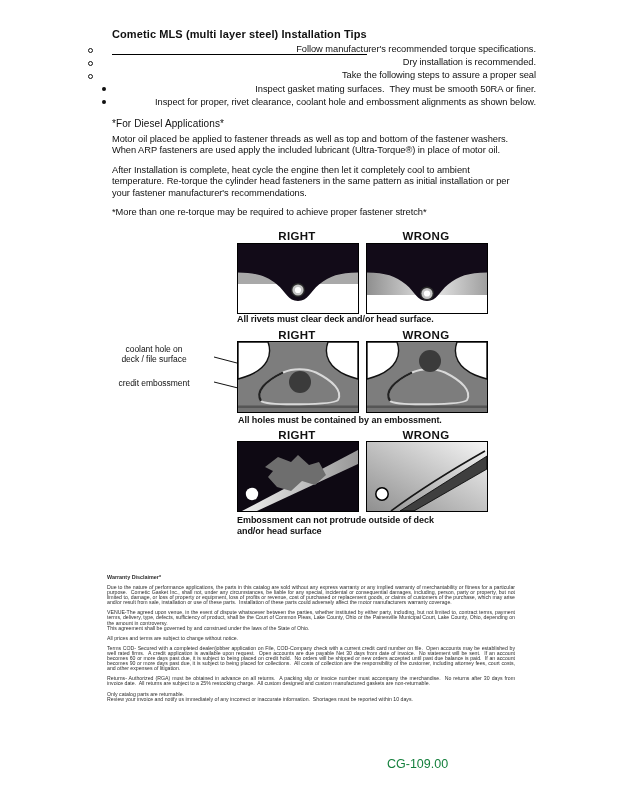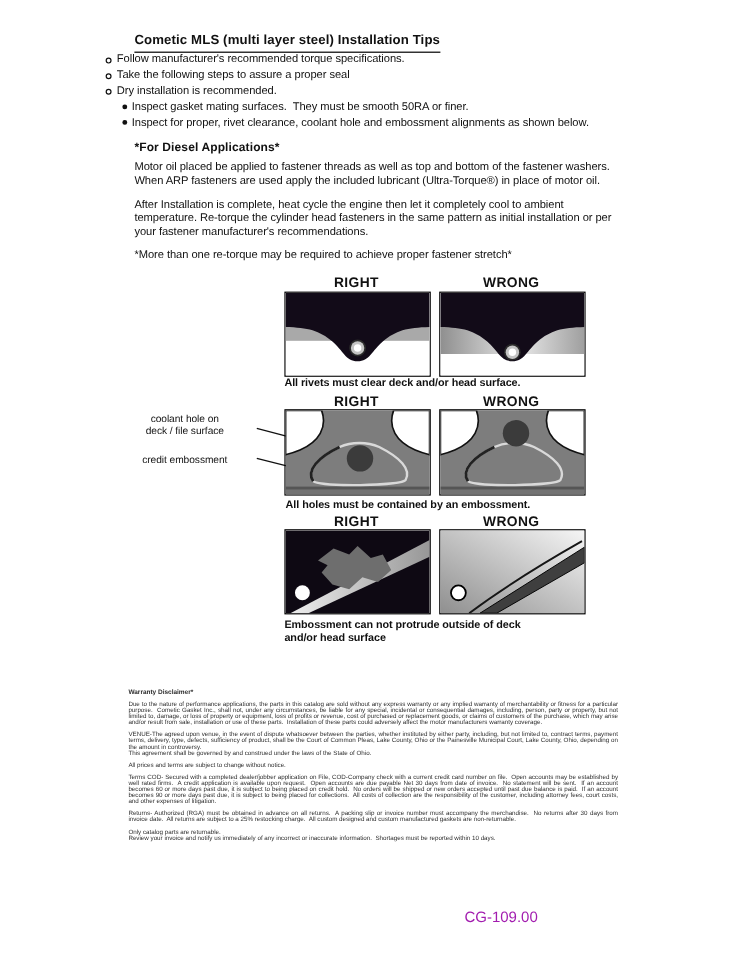--- a/index.html
+++ b/index.html
@@ -1,63 +1,63 @@
 <!DOCTYPE html>
 <html><head>
 <meta charset="utf-8">
 <style>
   html,body{margin:0;padding:0;background:#fff;}
   .page{position:relative;width:618px;height:800px;background:#ffffff;
         font-family:"Liberation Sans",sans-serif;color:#111;overflow:hidden;}
   .abs{position:absolute;}
   .pre{white-space:pre-wrap;}
   .title{font-size:11px;font-weight:bold;letter-spacing:.1px;
-         border-bottom:1.5px solid #000;padding-bottom:3px;display:inline-block;}
+         border-bottom:1.5px solid #000;padding-bottom:14px;display:inline-block;}
   .body-txt{font-size:9.3px;letter-spacing:-0.05px;line-height:11.4px;}
   .bullets{font-size:9.3px;letter-spacing:-0.05px;}
-  .b-row{display:flex;align-items:flex-start;line-height:13.2px;}
+  .b-row{display:flex;align-items:flex-start;line-height:13.2px;justify-content:space-between;}
   .dot{flex:0 0 auto;width:3.4px;height:3.4px;border-radius:50%;margin:4.6px 4px 0 0;}
   .dot.open{border:1px solid #111;background:#fff;}
   .dot.fill{background:#111;width:3.8px;height:3.8px;}
   .subs{margin-left:14px;}
-  .dz-head{font-size:10px;font-weight:bold;letter-spacing:.1px;}
+  .dz-head{font-size:10px;font-weight:normal;letter-spacing:.1px;}
   .dg-label{position:absolute;width:120px;text-align:center;font-size:11.5px;
             font-weight:bold;letter-spacing:.3px;}
   .dg-box{position:absolute;width:120px;border:1.5px solid #000;box-sizing:content-box;
           line-height:0;}
   .dg-box svg{display:block;}
   .caption{position:absolute;font-size:9px;font-weight:bold;letter-spacing:-0.05px;line-height:10.5px;}
   .ann{position:absolute;width:116px;text-align:center;font-size:8.5px;line-height:10px;letter-spacing:-0.05px;}
   .warranty{position:absolute;left:107px;top:574px;width:408px;color:#2e2e2e;}
   .warranty .w-head{font-size:5.4px;font-weight:bold;margin-bottom:5px;}
   .warranty .wp{font-size:5.2px;line-height:5.1px;margin-top:5px;text-align:justify;}
   .warranty .wp.cont{margin-top:0;}
-  .footer-code{position:absolute;left:387px;top:757px;font-size:12.5px;color:#a21caf;}
+  .footer-code{position:absolute;left:387px;top:757px;font-size:12.5px;color:#15803d;}
 </style>
 </head>
 <body>
 
 <div class="page">
 
   <div class="abs" style="left:112px;top:24px;">
     <span class="title">Cometic MLS (multi layer steel) Installation Tips</span>
   </div>
 
   <div class="abs bullets" style="left:88px;top:43px;width:448px;">
     <div class="b-row">
       <span class="dot open"></span>
       <span class="pre">Follow manufacturer's recommended torque specifications.</span>
     </div>
     <div class="b-row">
       <span class="dot open"></span>
-      <span class="pre">Take the following steps to assure a proper seal</span>
+      <span class="pre">Dry installation is recommended.</span>
     </div>
     <div class="b-row">
       <span class="dot open"></span>
-      <span class="pre">Dry installation is recommended.</span>
+      <span class="pre">Take the following steps to assure a proper seal</span>
     </div>
     <div class="subs">
       <div class="b-row">
         <span class="dot fill"></span>
         <span class="pre">Inspect gasket mating surfaces.  They must be smooth 50RA or finer.</span>
       </div>
       <div class="b-row">
         <span class="dot fill"></span>
         <span class="pre">Inspect for proper, rivet clearance, coolant hole and embossment alignments as shown below.</span>
       </div>

